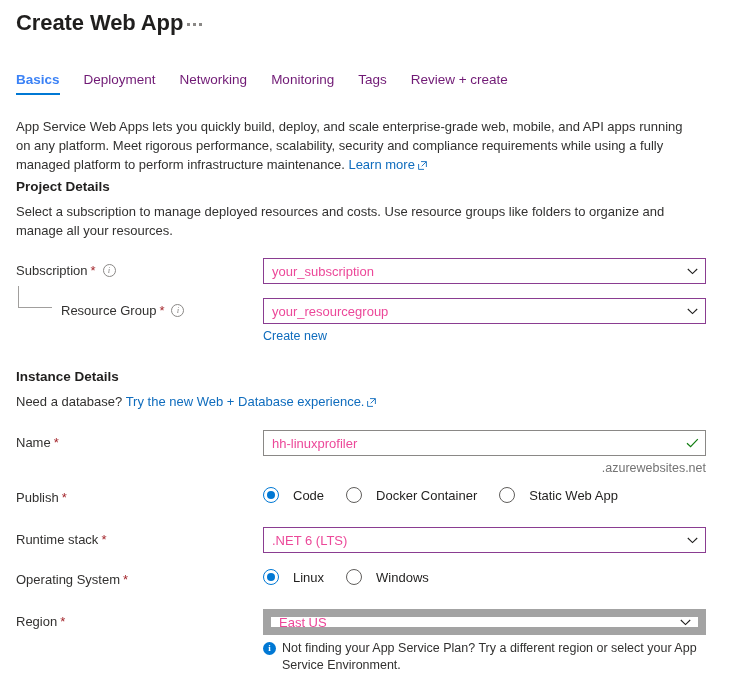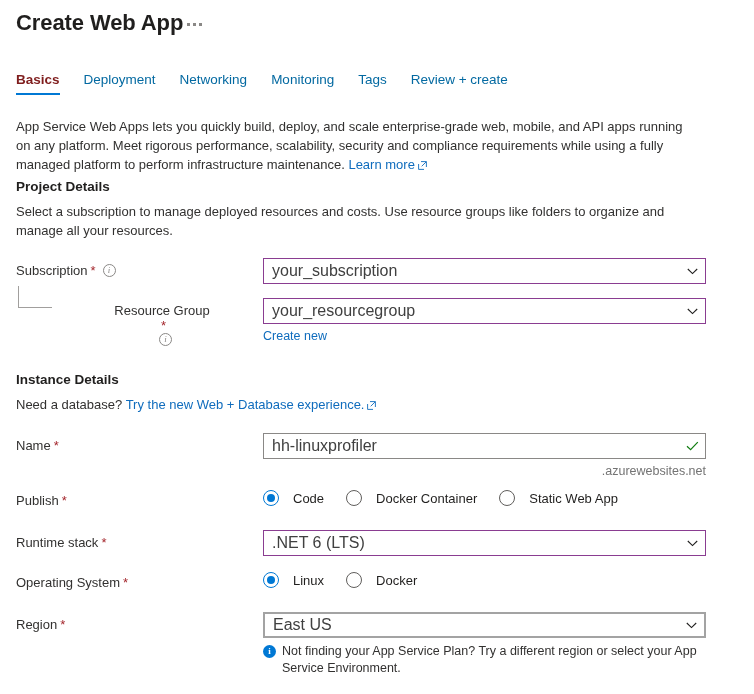--- a/index.html
+++ b/index.html
@@ -47,28 +47,28 @@
   
   .tabstrip {
     display: flex;
     gap: 0;
     padding: 0 16px;
     margin-top: 31px;
     border-bottom: none;
   }
   .tab {
     font-size: 13.5px;
-    color: #0369a1;
+    color: #701a75;
     padding: 4px 12px 8px 12px;
     cursor: pointer;
     position: relative;
     white-space: nowrap;
   }
   .tab:first-child { padding-left: 0; }
-  .tab.active { color: #7f1d1d; font-weight: 600; }
+  .tab.active { color: #3b82f6; font-weight: 600; }
   .tab.active::after {
     content: "";
     position: absolute;
     left: 0; right: 12px; bottom: 0;
     height: 2px;
     background: #0078d4;
   }
 
   
   .intro {
@@ -115,21 +115,21 @@
   .label-col {
     width: 247px;
     flex: 0 0 247px;
     display: flex;
     align-items: center;
     padding-top: 5px;
     font-size: 13px;
     color: #323130;
     text-align: right;
   }
-  .label-col.indent { padding-left: 45px; flex-direction: column; }
+  .label-col.indent { padding-left: 45px; }
   .field-col {
     flex: 1 1 auto;
     min-width: 0;
   }
   .req { color: #a4262c; margin-left: 3px; font-size: 13px; }
 
   .info-icon {
     display: inline-flex;
     align-items: center;
     justify-content: center;
@@ -163,25 +163,25 @@
     position: relative;
     width: 443px;
     height: 26px;
     border: 1px solid #8a8886;
     background: #fff;
     display: flex;
     align-items: center;
     cursor: pointer;
   }
   .combo.purple { border-color: #8a3d91; }
-  .combo.focus  { border: 2px solid #a3a3a3; align-items: center; }
+  .combo.focus  { border: 8px solid #a3a3a3; align-items: center; }
   .combo .val {
     padding-left: 8px;
-    font-size: 16px;
-    color: #404040;
+    font-size: 13px;
+    color: #ec4899;
     flex: 1 1 auto;
     overflow: hidden;
     white-space: nowrap;
     text-overflow: ellipsis;
   }
   .chevron {
     width: 26px;
     display: flex;
     align-items: center;
     justify-content: center;
@@ -437,21 +437,21 @@
     <span class="req">*</span>
   </div>
   <div class="field-col">
     <div class="radio-group">
       <div class="radio-item selected">
         <span class="radio-mark"></span>
         <span class="radio-label">Linux</span>
       </div>
       <div class="radio-item">
         <span class="radio-mark"></span>
-        <span class="radio-label">Docker</span>
+        <span class="radio-label">Windows</span>
       </div>
     </div>
   </div>
 </div>
 
 <div class="spacer-18"></div>
 
 <div class="form-row">
   <div class="label-col">
     <span>Region</span>

